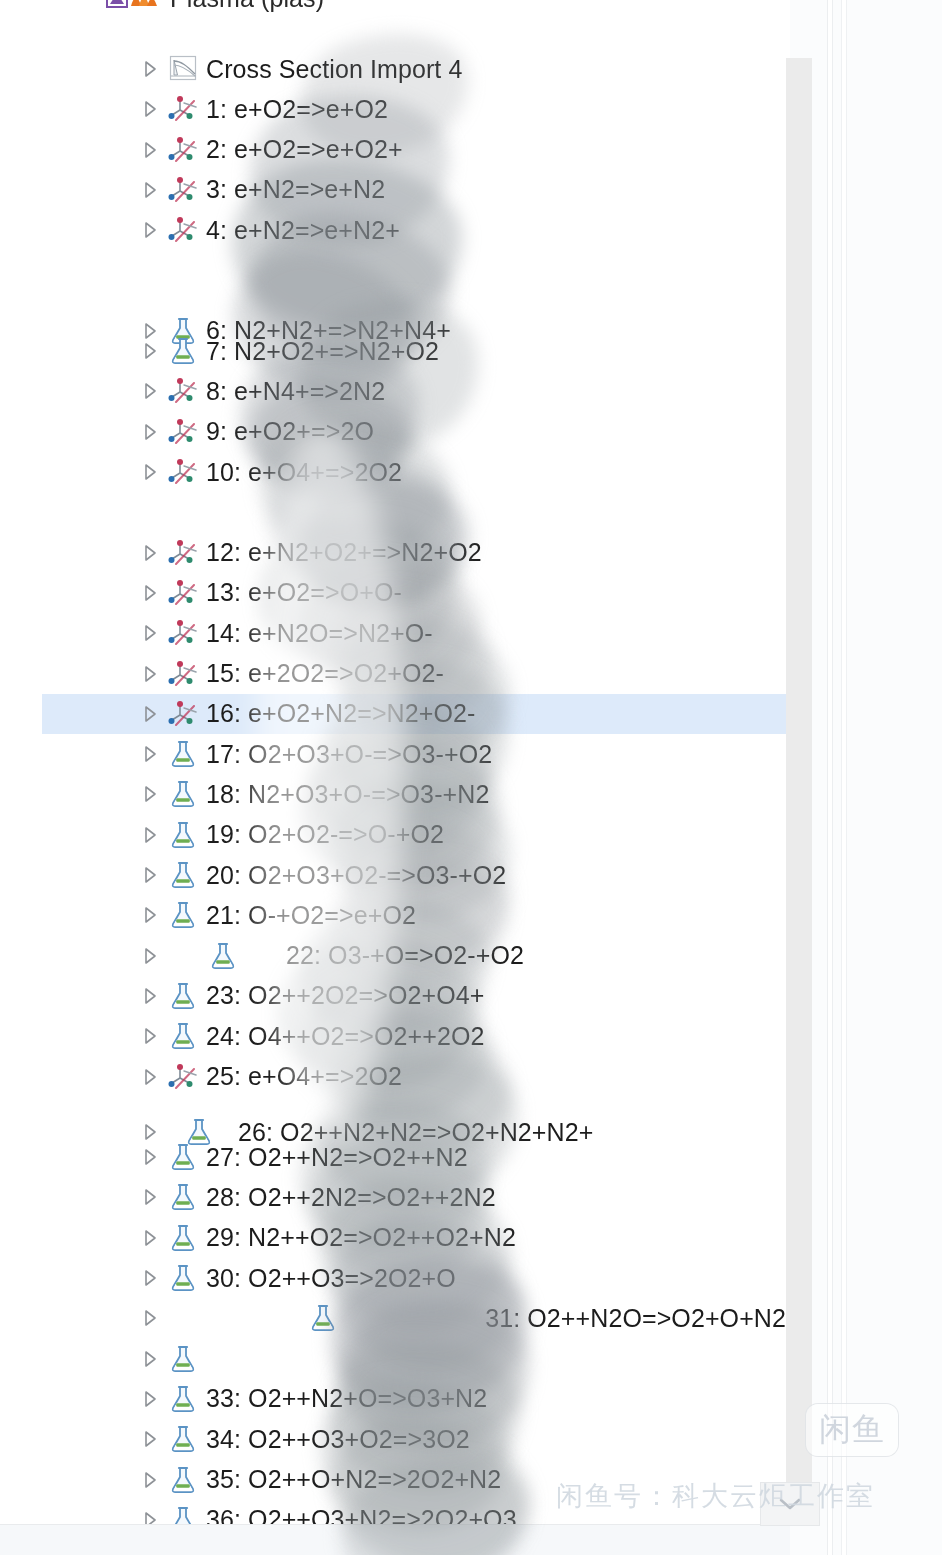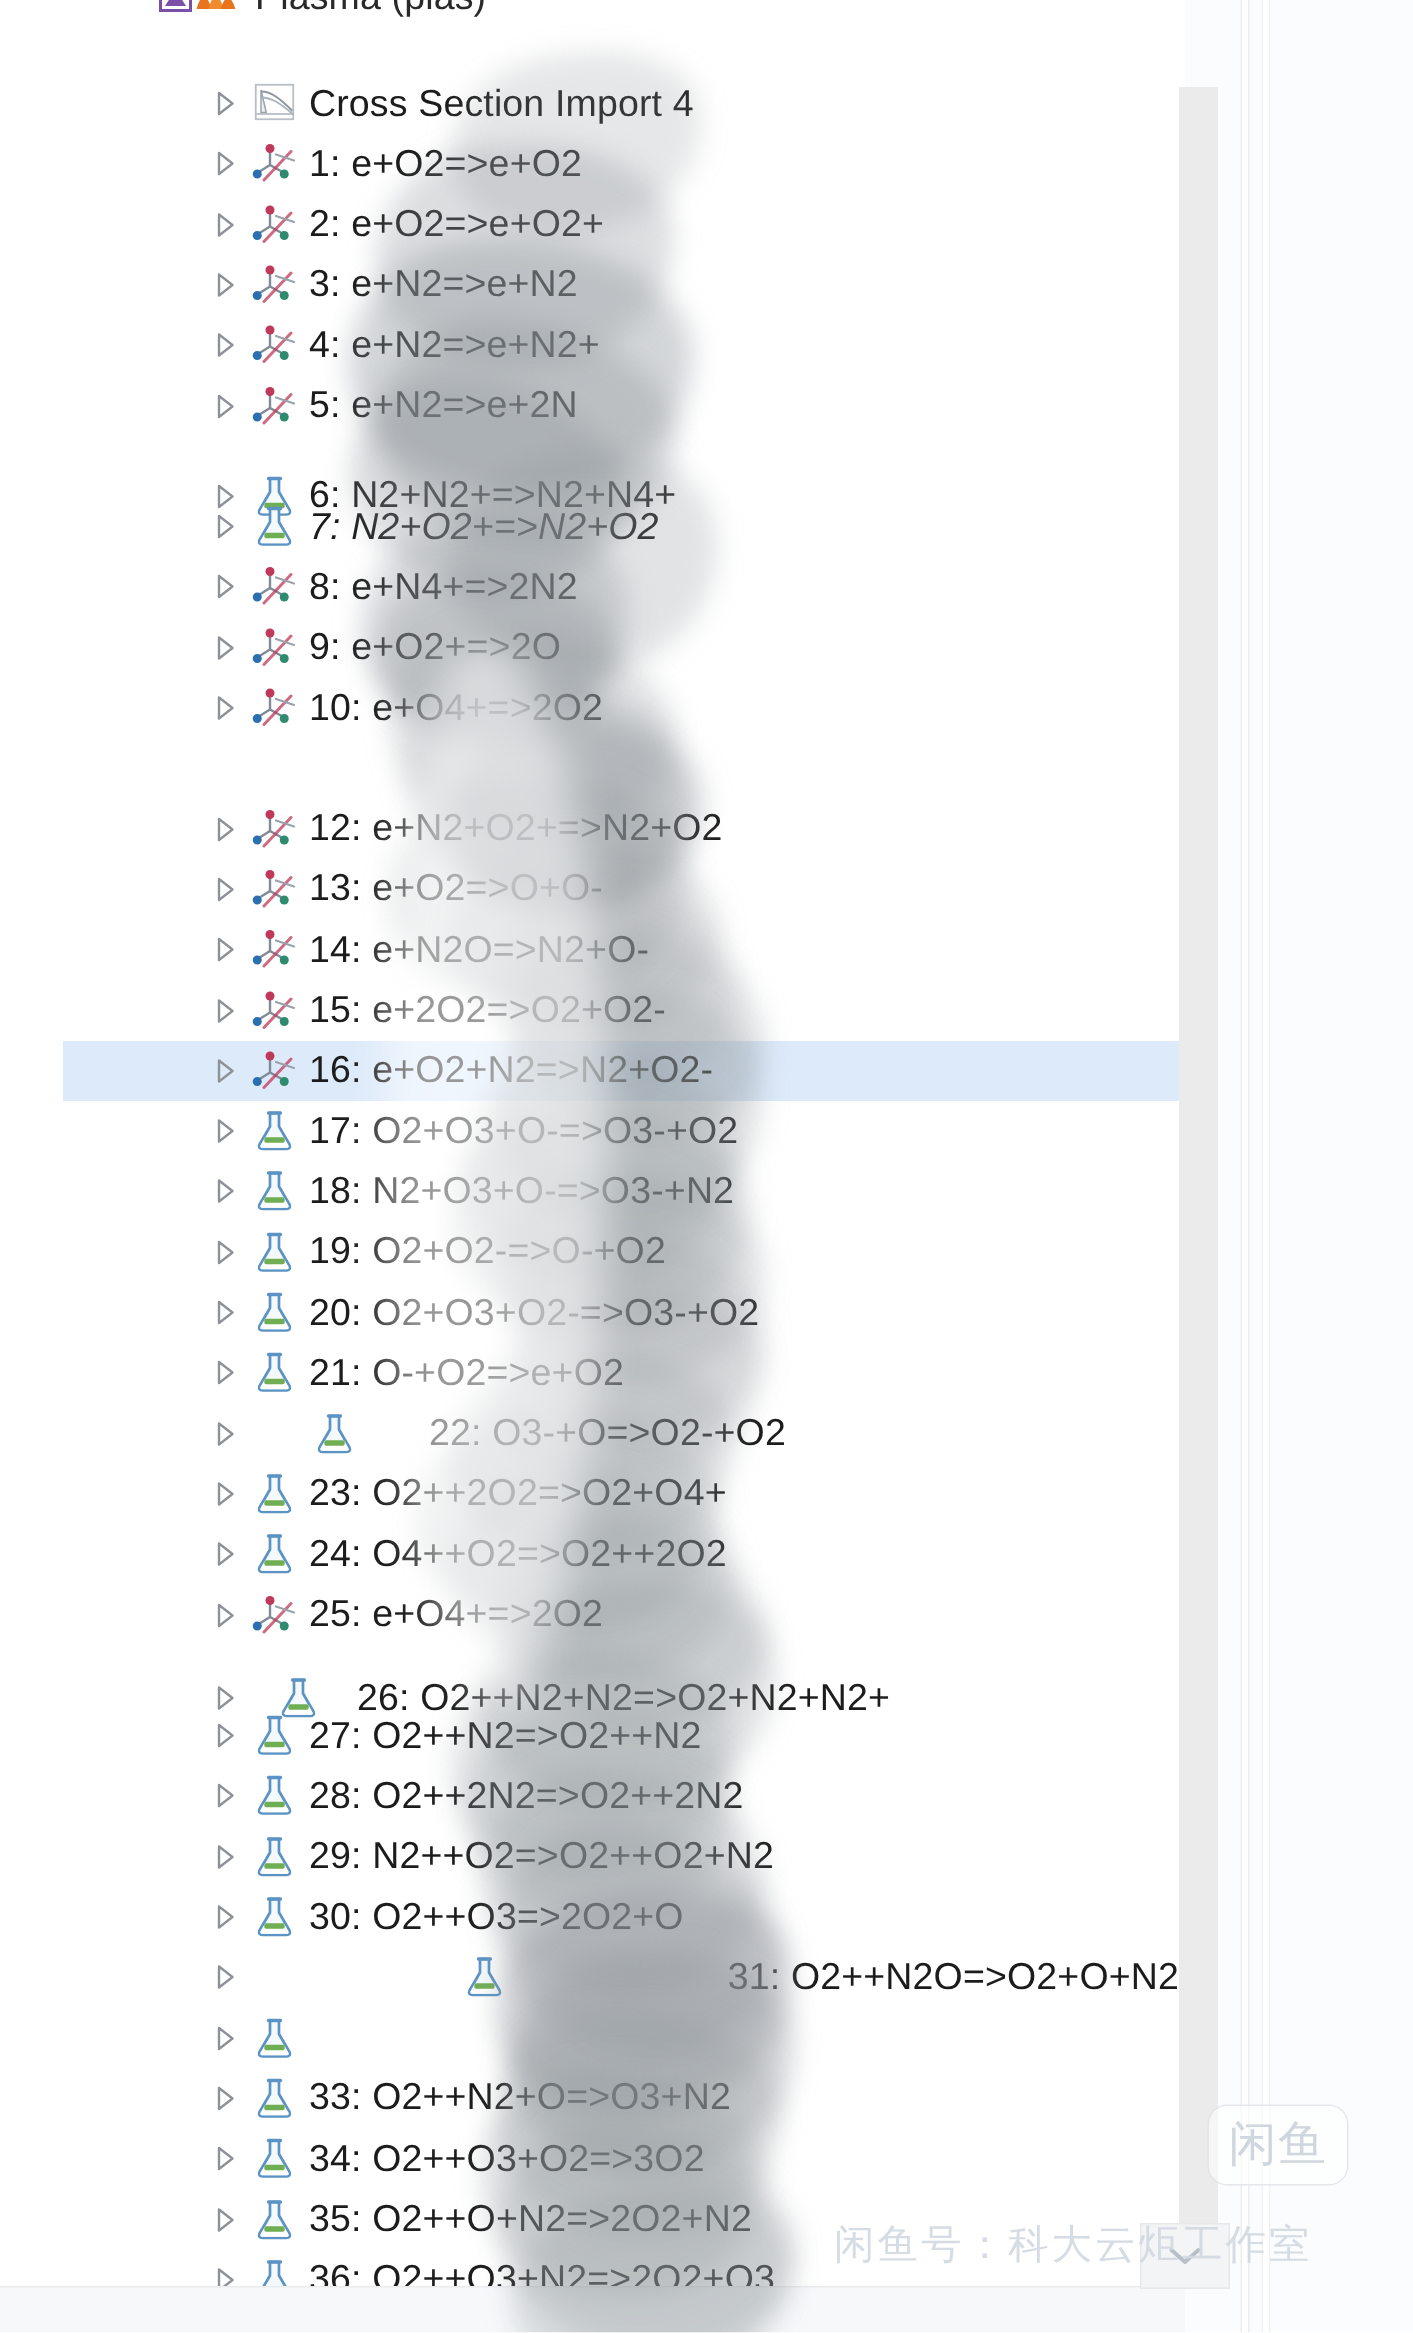--- a/index.html
+++ b/index.html
@@ -309,57 +309,37 @@
             <path d="M13 16 L22 21" stroke="#7f8b96" stroke-width="1.6"></path>
             <circle cx="13" cy="5" r="3" fill="#c0395a"></circle>
             <circle cx="4.5" cy="22" r="3" fill="#2b6fb0"></circle>
             <circle cx="22.5" cy="22" r="3" fill="#2e8b6e"></circle>
             <path d="M27 7 L9 26" stroke="#c0395a" stroke-width="2" stroke-linecap="round" opacity="0.75"></path>
             <path d="M17 9 L29 13" stroke="#9aa3ac" stroke-width="1.5" stroke-linecap="round"></path>
           </svg>
         </span>
         <span class="node-label">4: e+N2=&gt;e+N2+</span>
       </div>
-      <div class="tree-row" style="top: 250.5px;">
-        <span class="expand-arrow">
-          <svg width="16" height="20" viewBox="0 0 16 20">
-            <path d="M4 3 L13 10 L4 17 Z" fill="none" stroke="#8e9297" stroke-width="1.6" stroke-linejoin="round"></path>
-          </svg>
-        </span>
-        <span class="node-icon">
-          <svg width="32" height="30" viewBox="0 0 32 30">
-            <path d="M13 6 L13 16" stroke="#7f8b96" stroke-width="1.6"></path>
-            <path d="M13 16 L5 21" stroke="#7f8b96" stroke-width="1.6"></path>
-            <path d="M13 16 L22 21" stroke="#7f8b96" stroke-width="1.6"></path>
-            <circle cx="13" cy="5" r="3" fill="#c0395a"></circle>
-            <circle cx="4.5" cy="22" r="3" fill="#2b6fb0"></circle>
-            <circle cx="22.5" cy="22" r="3" fill="#2e8b6e"></circle>
-            <path d="M27 7 L9 26" stroke="#c0395a" stroke-width="2" stroke-linecap="round" opacity="0.75"></path>
-            <path d="M17 9 L29 13" stroke="#9aa3ac" stroke-width="1.5" stroke-linecap="round"></path>
-          </svg>
-        </span>
-        <span class="node-label">5: e+N2=&gt;e+2N</span>
-      </div>
       <div class="tree-row" style="top: 290.8px; margin-top: 20px;">
         <span class="expand-arrow">
           <svg width="16" height="20" viewBox="0 0 16 20">
             <path d="M4 3 L13 10 L4 17 Z" fill="none" stroke="#8e9297" stroke-width="1.6" stroke-linejoin="round"></path>
           </svg>
         </span>
         <span class="node-icon">
           <svg width="30" height="30" viewBox="0 0 30 30">
             <path d="M12 3 H18 V12 L25 24 Q26 27 23 27 H7 Q4 27 5 24 L12 12 Z" fill="#f4f9fd" stroke="#5b93c4" stroke-width="1.8" stroke-linejoin="round"></path>
             <path d="M8.6 19.5 H21.4 L24.2 24.4 Q25.2 26.2 22.6 26.2 H7.4 Q4.8 26.2 5.8 24.4 Z" fill="#ffffff"></path>
             <rect x="8.2" y="19.2" width="13.6" height="3.6" rx="1.2" fill="#6fae52"></rect>
             <path d="M11 3 H19" stroke="#5b93c4" stroke-width="2.2" stroke-linecap="round"></path>
           </svg>
         </span>
         <span class="node-label">6: N2+N2+=&gt;N2+N4+</span>
       </div>
-      <div class="tree-row" style="top: 331.1px; font-style: italic;">
+      <div class="tree-row" style="top: 331.1px;">
         <span class="expand-arrow">
           <svg width="16" height="20" viewBox="0 0 16 20">
             <path d="M4 3 L13 10 L4 17 Z" fill="none" stroke="#8e9297" stroke-width="1.6" stroke-linejoin="round"></path>
           </svg>
         </span>
         <span class="node-icon">
           <svg width="30" height="30" viewBox="0 0 30 30">
             <path d="M12 3 H18 V12 L25 24 Q26 27 23 27 H7 Q4 27 5 24 L12 12 Z" fill="#f4f9fd" stroke="#5b93c4" stroke-width="1.8" stroke-linejoin="round"></path>
             <path d="M8.6 19.5 H21.4 L24.2 24.4 Q25.2 26.2 22.6 26.2 H7.4 Q4.8 26.2 5.8 24.4 Z" fill="#ffffff"></path>
             <rect x="8.2" y="19.2" width="13.6" height="3.6" rx="1.2" fill="#6fae52"></rect>

